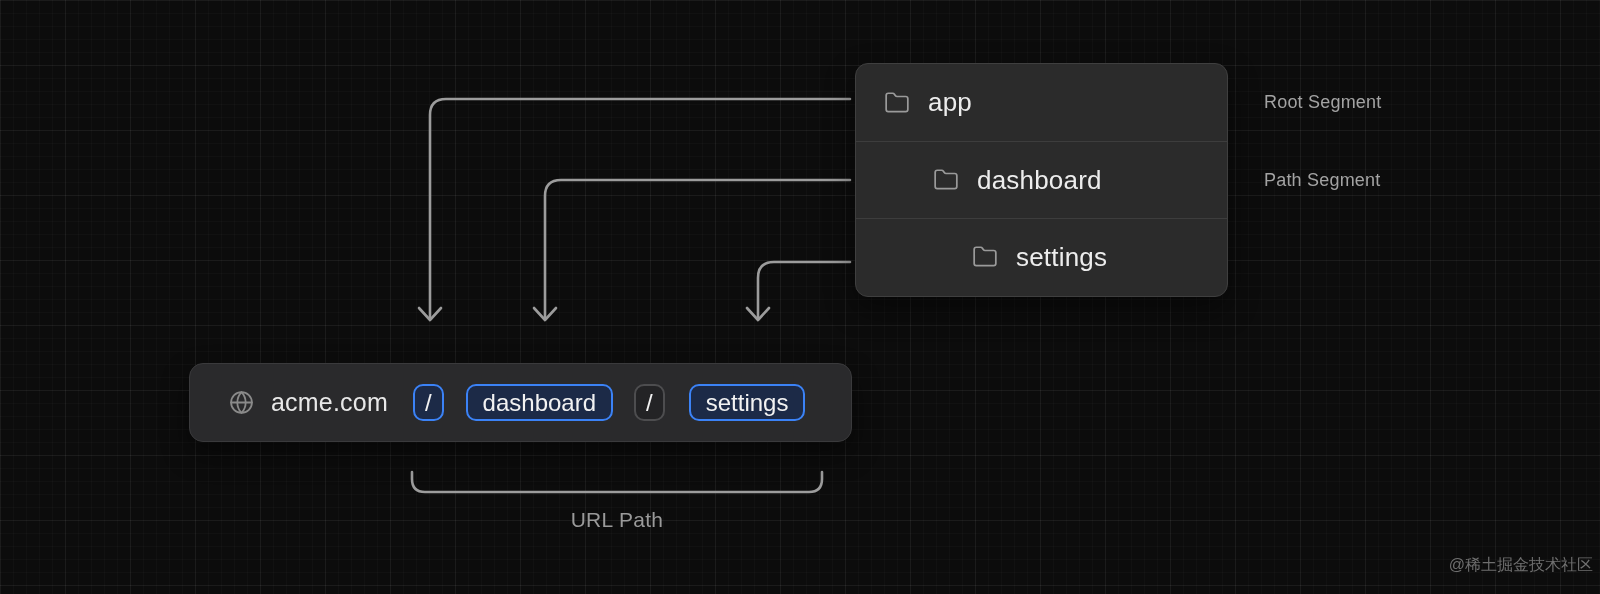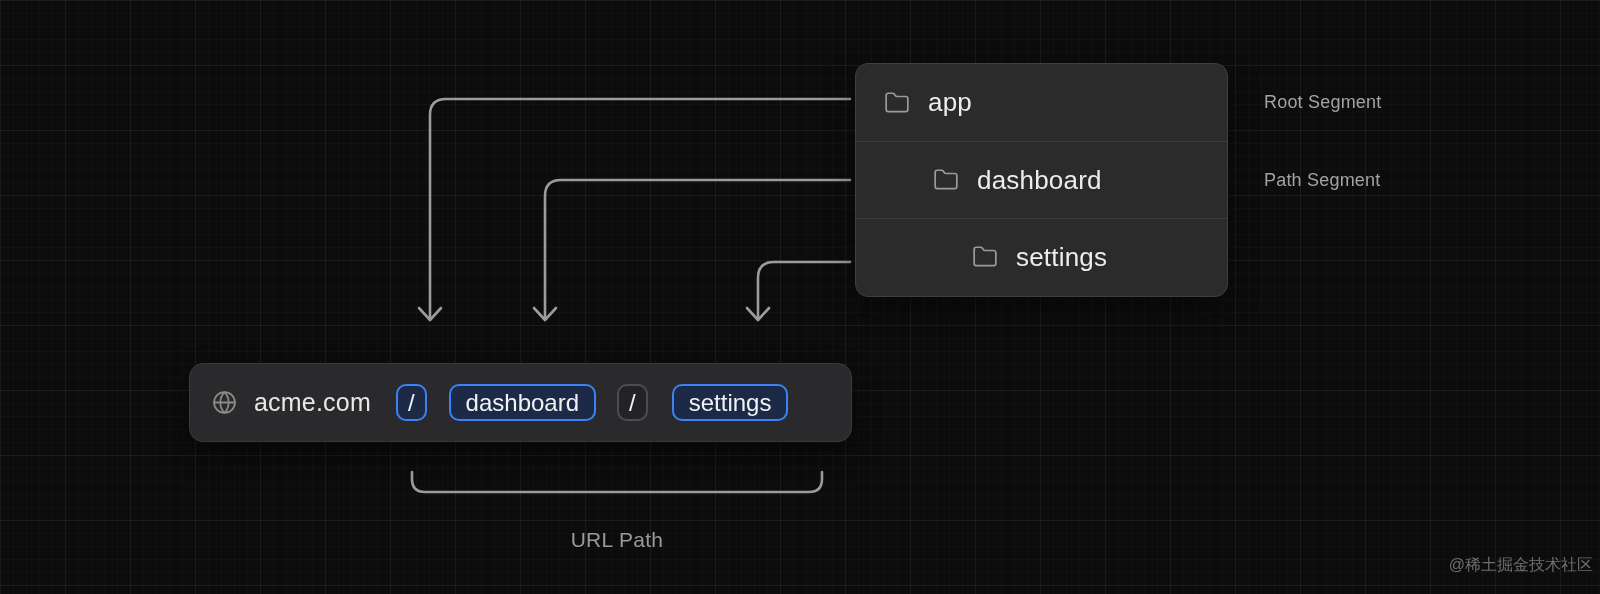--- a/index.html
+++ b/index.html
@@ -88,21 +88,21 @@
   .url-bar {
     position: absolute;
     left: 189px; top: 363px;
     width: 663px; height: 79px;
     background: #2a2a2c;
     border: 1px solid #3a3a3c;
     border-radius: 14px;
     box-shadow: 0 12px 28px rgba(0,0,0,0.45);
     display: flex;
     align-items: center;
-    padding-left: 22px;
+    padding-left: 39px;
   }
   .globe-icon {
     width: 25px; height: 25px;
     display: inline-flex;
     color: #8a8a8a;
     flex: 0 0 auto;
   }
   .globe-icon svg { width: 25px; height: 25px; }
   .url-domain {
     margin-left: 17px;
@@ -131,21 +131,21 @@
     background: #232325;
   }
   .chip.c1 { margin-left: 25px; }
   .chip.c2 { margin-left: 22px; }
   .chip.c3 { margin-left: 21px; }
   .chip.c4 { margin-left: 24px; }
 
   
   .url-path-label {
     position: absolute;
-    left: 412px; top: 528px;
+    left: 412px; top: 508px;
     width: 410px;
     text-align: center;
     font-size: 21px;
     color: #9a9a9a;
     letter-spacing: 0.3px;
   }
 
   
   .watermark {
     position: absolute;

